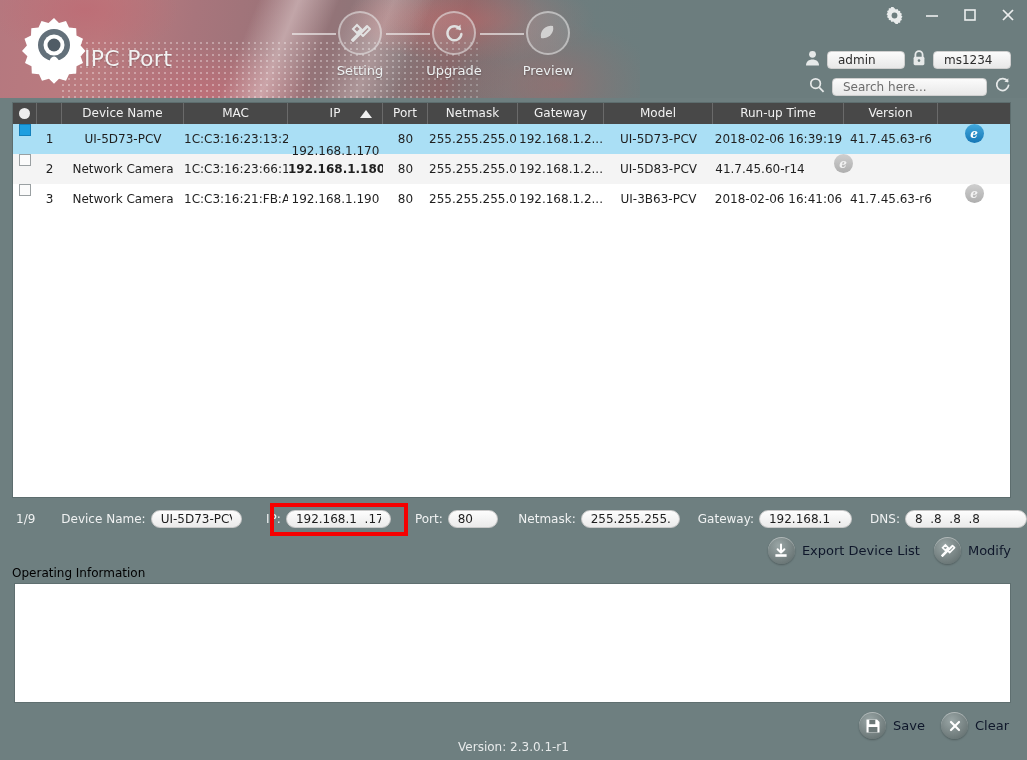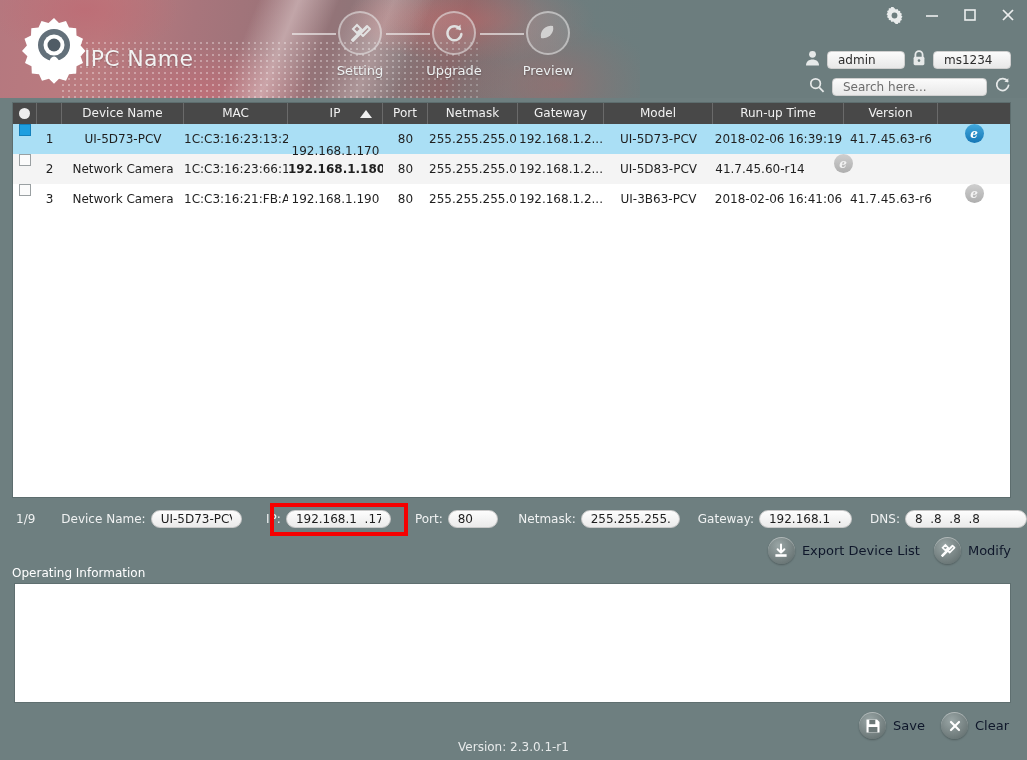--- a/index.html
+++ b/index.html
@@ -180,21 +180,21 @@
   .act { display: flex; align-items: center; gap: 7px; cursor: pointer; }
   .act-ic {
     width: 27px; height: 27px; border-radius: 50%;
     background: radial-gradient(circle at 40% 32%, #9aa6a6, #6b7777 75%);
     box-shadow: inset 0 1px 0 rgba(255,255,255,.35), 0 1px 2px rgba(0,0,0,.28);
     display: flex; align-items: center; justify-content: center;
   }
   .act-lbl { font-size: 13px; color: #0f172a; }
 
   
-  .opinfo-lbl { position: absolute; left: 12px; top: 566px; font-size: 12px; color: #ffffff; }
+  .opinfo-lbl { position: absolute; left: 12px; top: 566px; font-size: 12px; color: #000000; }
   .opinfo-box {
     position: absolute; left: 14px; top: 583px; width: 997px; height: 120px;
     background: #ffffff; border: 1px solid #5f6f70;
   }
 
   .bot-row { position: absolute; right: 18px; top: 712px; display: flex; align-items: center; gap: 16px; }
   .ver-line {
     position: absolute; left: 0; top: 740px; width: 1027px; text-align: center;
     font-size: 12px; color: #e7eaea;
   }
@@ -211,21 +211,21 @@
 
     <div class="logo-wrap">
       <svg width="72" height="72" viewBox="0 0 72 72">
         <path fill="#ffffff" d="M36 4 l5 5 7-2 3 6.5 7.2 .8 .3 7.2 6.5 3.2-2.4 6.9 4.9 5.3-4.9 5.3 2.4 6.9-6.5 3.2-.3 7.2-7.2.8-3 6.5-7-2-5 5-5-5-7 2-3-6.5-7.2-.8-.3-7.2-6.5-3.2 2.4-6.9L4 36.9l4.9-5.3-2.4-6.9 6.5-3.2.3-7.2 7.2-.8 3-6.5 7 2z"></path>
         <circle cx="36" cy="31" r="16" fill="#63707a"></circle>
         <circle cx="36" cy="31" r="10.5" fill="#ffffff"></circle>
         <circle cx="36" cy="31" r="6.5" fill="#505c66"></circle>
         <rect x="37" y="41" width="8" height="24" rx="4" fill="#ffffff" transform="rotate(-38 41 53)"></rect>
       </svg>
     </div>
-    <div class="brand-title">IPC Name</div>
+    <div class="brand-title">IPC Port</div>
 
     <div class="nav">
       <div class="nav-line" style="left:76px;width:44px;"></div>
       <div class="nav-line" style="left:170px;width:44px;"></div>
       <div class="nav-line" style="left:264px;width:44px;"></div>
 
 
       <div class="nav-item" style="left:96px;">
         <div class="nav-ic idle">
           <svg width="24" height="24" viewBox="0 0 24 24">

